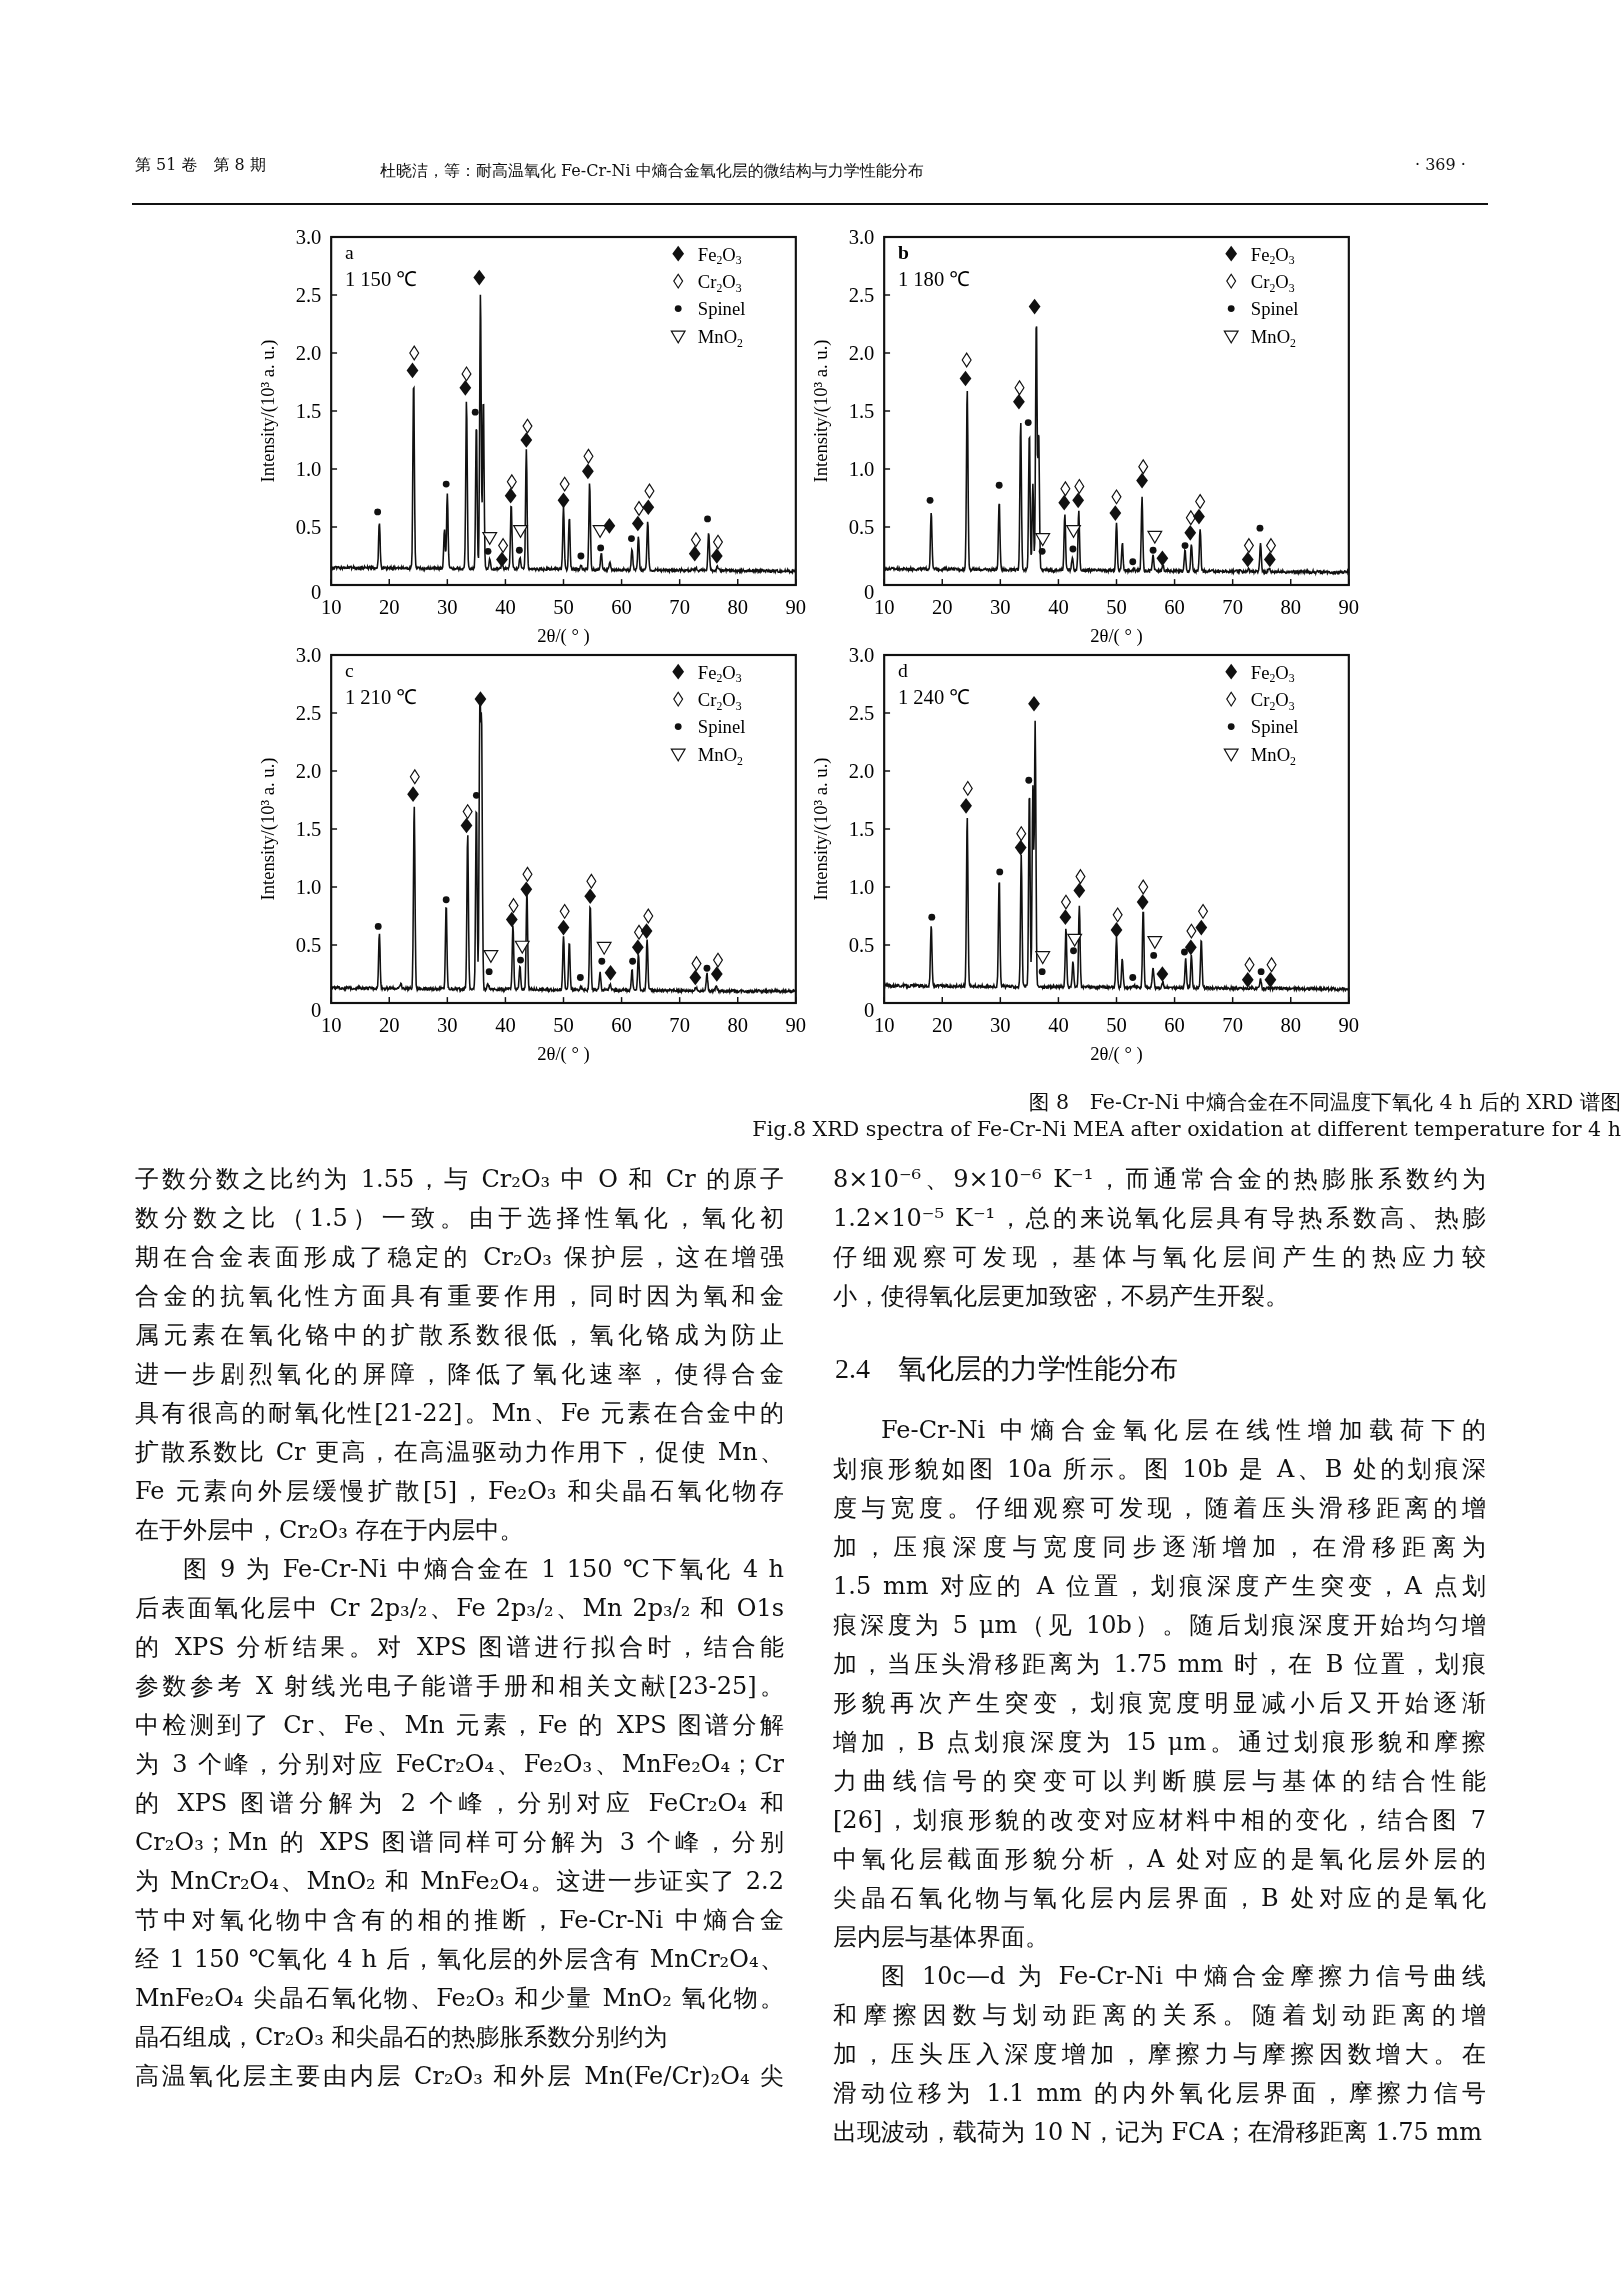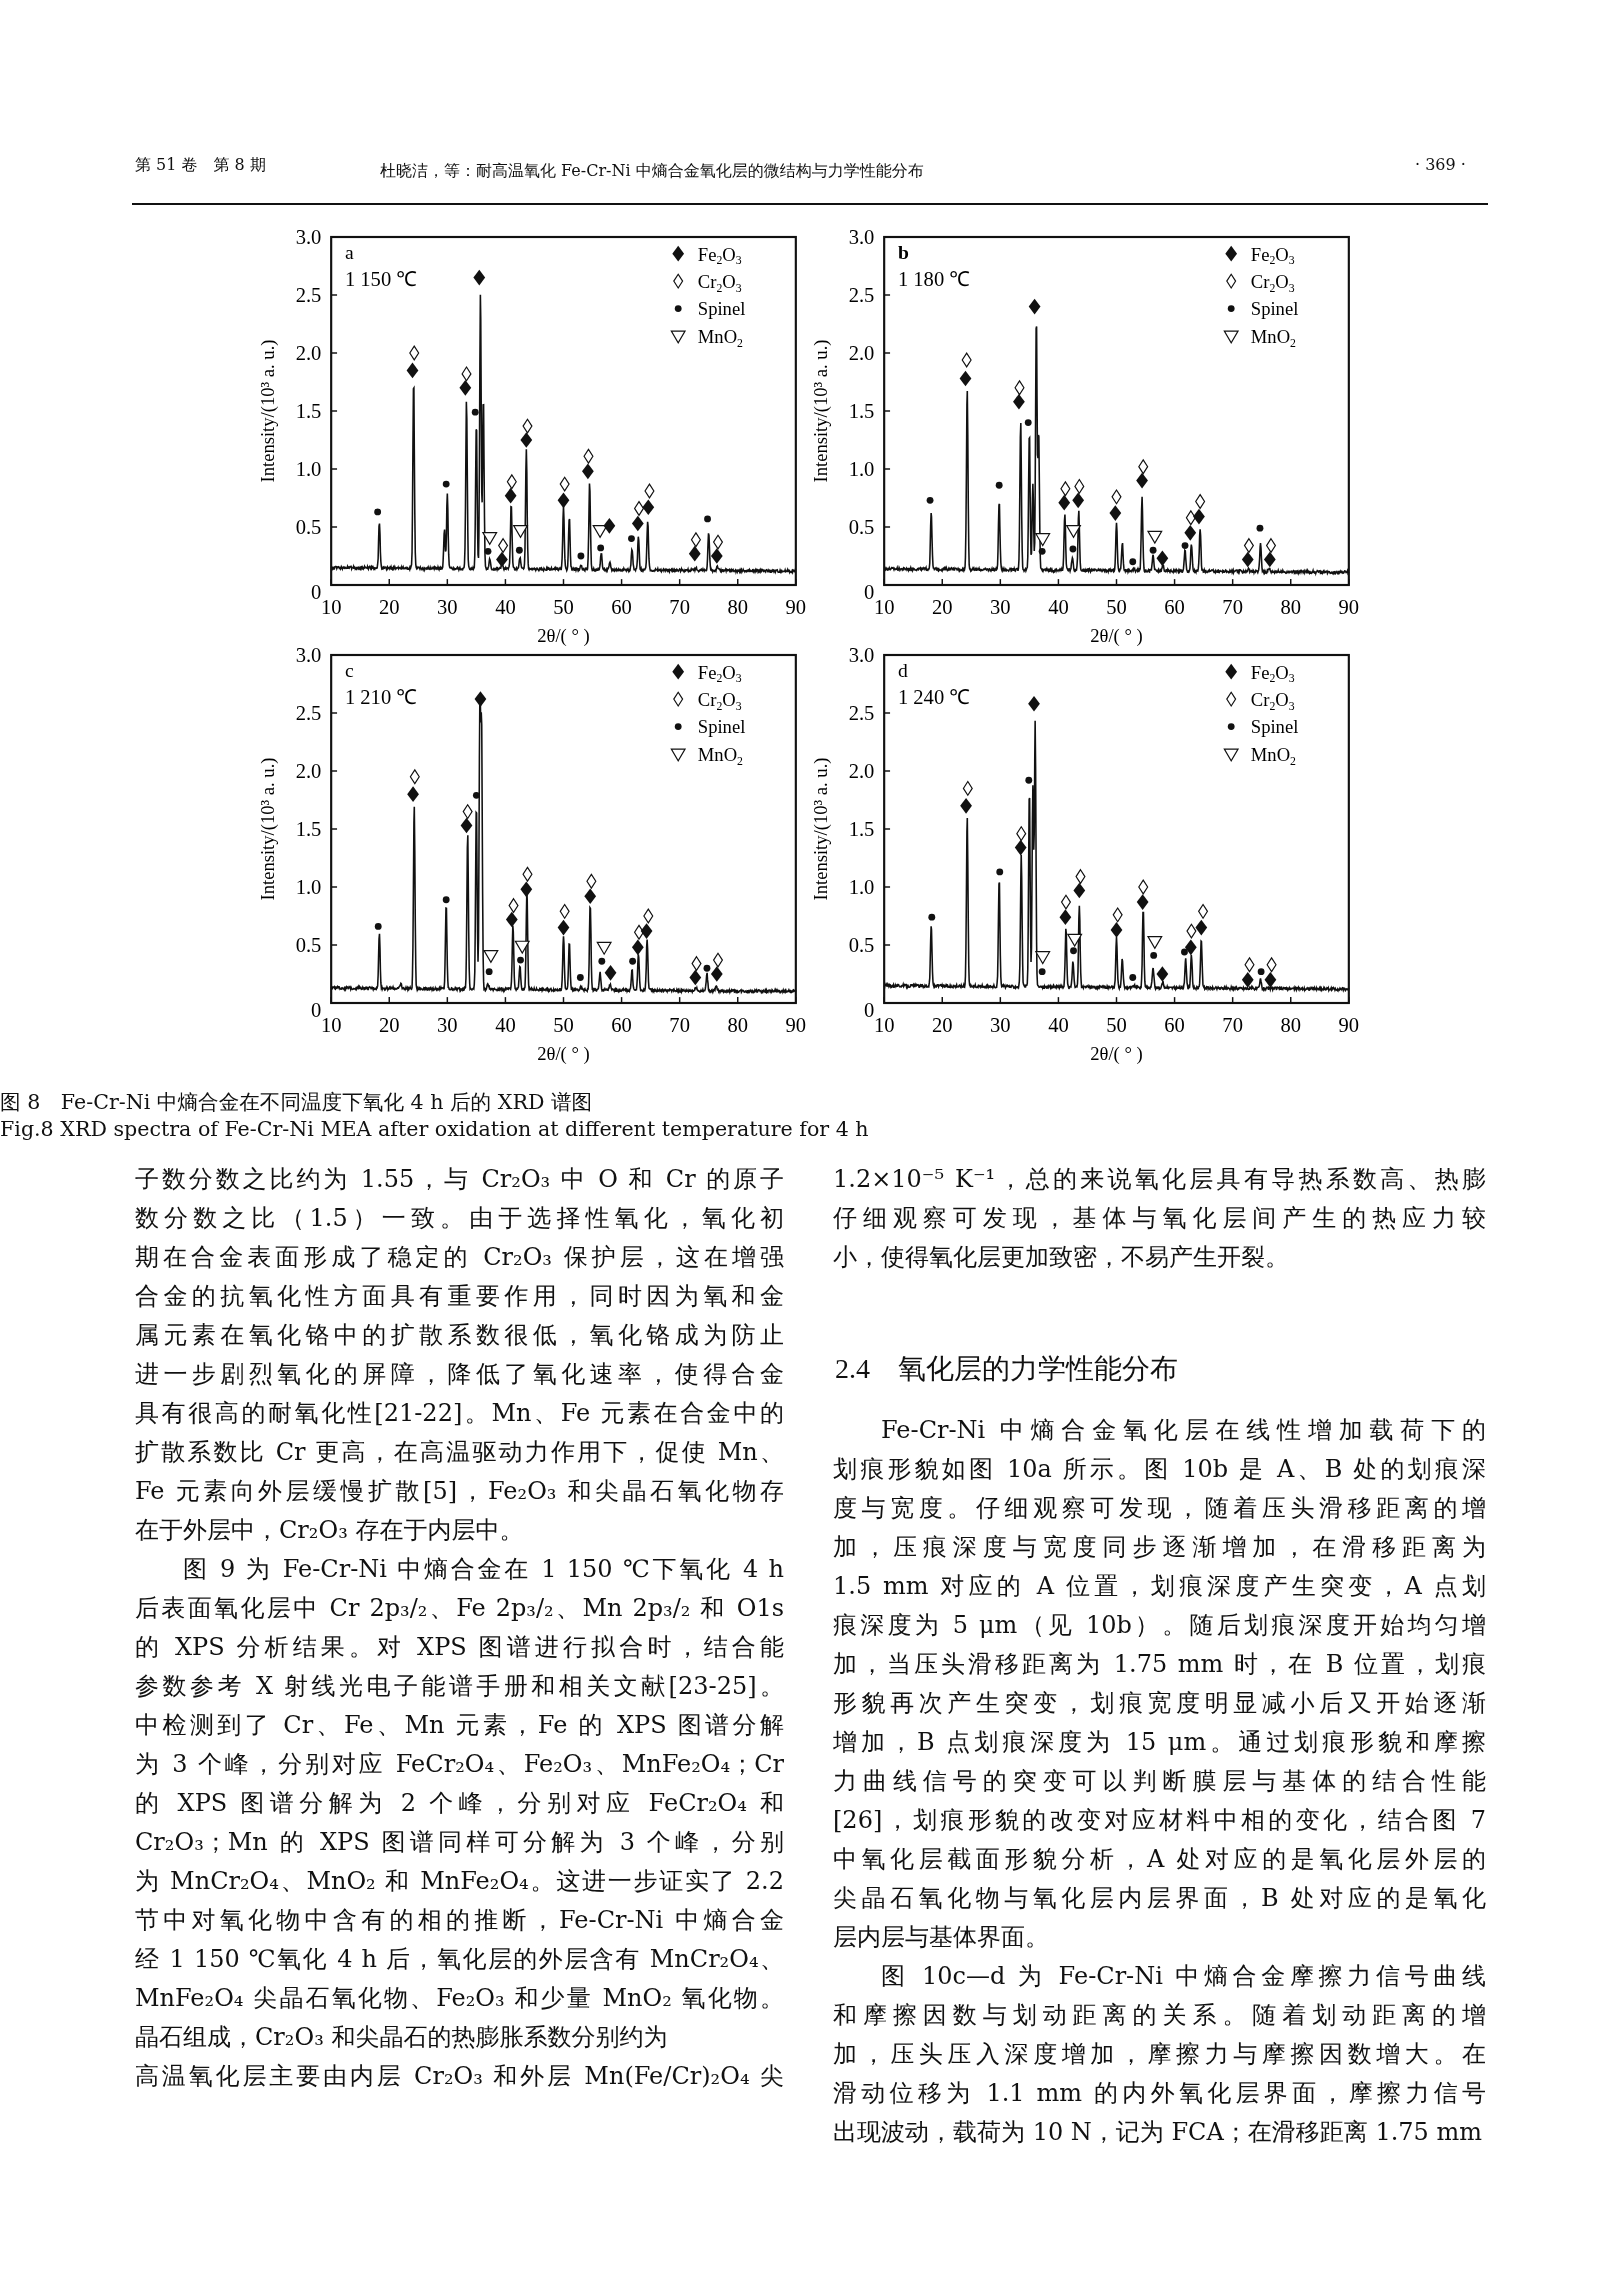--- a/index.html
+++ b/index.html
@@ -2,21 +2,21 @@
 <html><head>
 <meta charset="utf-8">
 <style>
   html, body { margin:0; padding:0; background:#ffffff; }
   body { width:1621px; height:2293px; position:relative; overflow:hidden;
          font-family:"DejaVu Serif","Liberation Serif",serif; color:#111; }
   .hdr { position:absolute; top:155px; font-size:16px; white-space:pre; }
   .hdr-rule { position:absolute; left:132px; top:203px; width:1356px; height:2px; background:#111; }
   .chart { position:absolute; }
   .chart svg { overflow:visible; }
-  .caption { position:absolute; left:0; width:1621px; text-align:left; font-size:20.6px; white-space:pre; }
+  .caption { position:absolute; left:0; width:1621px; text-align:right; font-size:20.6px; white-space:pre; }
   .col { position:absolute; font-size:24px; line-height:39px; text-align:justify; }
   .line { display:block; white-space:nowrap; text-align-last:justify; }
   .line.last { text-align-last:left; }
   .sec { position:absolute; font-family:Liberation Serif, serif; font-size:28px; font-weight:normal; white-space:pre; }
 </style>
 </head>
 <body>
 
 <div class="hdr" style="left:135px;">第 51 卷　第 8 期</div>
 <div class="hdr" style="left:380px;margin-top:6px;">杜晓洁，等：耐高温氧化 Fe-Cr-Ni 中熵合金氧化层的微结构与力学性能分布</div>
@@ -402,20 +402,21 @@
     <span class="line">Cr₂O₃；Mn 的 XPS 图谱同样可分解为 3 个峰，分别</span>
     <span class="line">为 MnCr₂O₄、MnO₂ 和 MnFe₂O₄。这进一步证实了 2.2</span>
     <span class="line">节中对氧化物中含有的相的推断，Fe-Cr-Ni 中熵合金</span>
     <span class="line">经 1 150 ℃氧化 4 h 后，氧化层的外层含有 MnCr₂O₄、</span>
     <span class="line">MnFe₂O₄ 尖晶石氧化物、Fe₂O₃ 和少量 MnO₂ 氧化物。</span>
     <span class="line last">晶石组成，Cr₂O₃ 和尖晶石的热膨胀系数分别约为</span>
     <span class="line">高温氧化层主要由内层 Cr₂O₃ 和外层 Mn(Fe/Cr)₂O₄ 尖</span>
   </div>
 
 <div class="col" id="right-col-a" style="left:833px; top:1160px; width:653px;">
+    <span class="line">8×10⁻⁶、9×10⁻⁶ K⁻¹，而通常合金的热膨胀系数约为</span>
     <span class="line">1.2×10⁻⁵ K⁻¹，总的来说氧化层具有导热系数高、热膨</span>
     <span class="line">仔细观察可发现，基体与氧化层间产生的热应力较</span>
     <span class="line last">小，使得氧化层更加致密，不易产生开裂。</span>
   </div>
 <div class="sec" style="left:835px; top:1350px;">2.4　氧化层的力学性能分布</div>
 <div class="col" id="right-col-b" style="left:833px; top:1411px; width:653px;">
     <span class="line" style="text-indent: 2em;">Fe-Cr-Ni 中熵合金氧化层在线性增加载荷下的</span>
     <span class="line">划痕形貌如图 10a 所示。图 10b 是 A、B 处的划痕深</span>
     <span class="line">度与宽度。仔细观察可发现，随着压头滑移距离的增</span>
     <span class="line">加，压痕深度与宽度同步逐渐增加，在滑移距离为</span>

